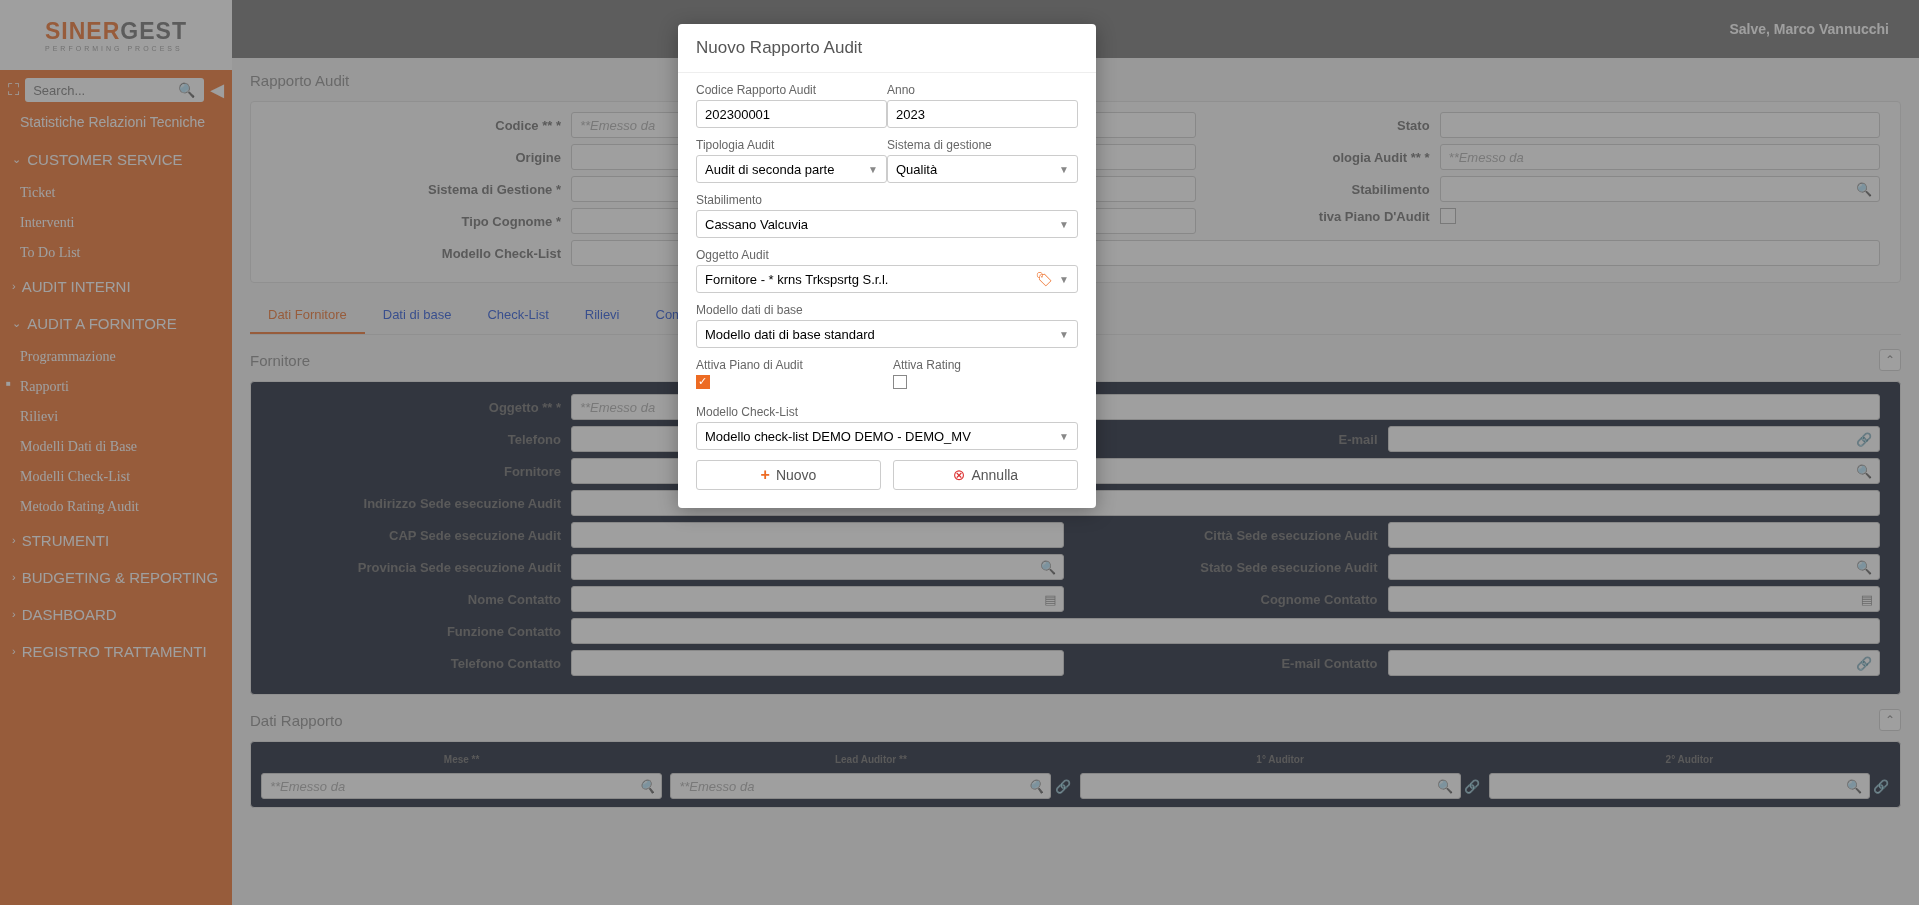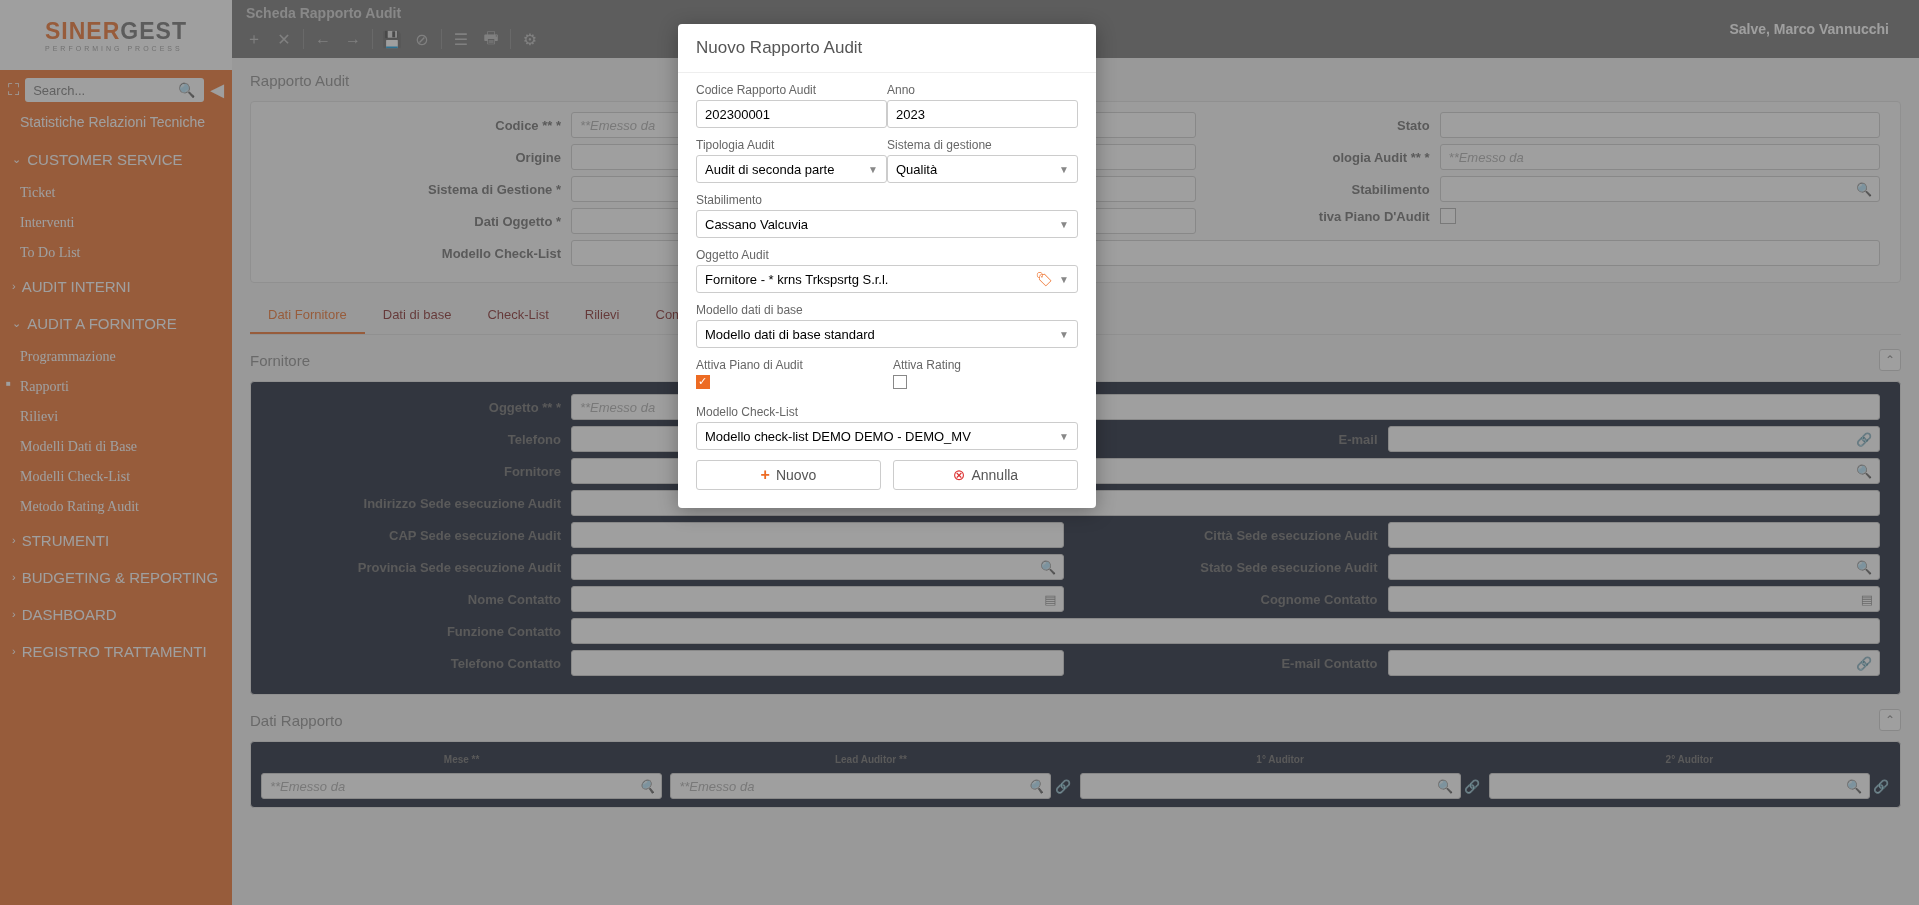--- a/index.html
+++ b/index.html
@@ -48,21 +48,21 @@
 .form-row { display: flex; align-items: flex-start; margin-bottom: 6px; gap: 24px; }
 .form-row .field { display: flex; align-items: center; flex: 1; }
 .field-label { width: 300px; text-align: right; padding-right: 10px; font-size: 13px; color: #666; font-weight: bold; }
 .field-input { flex: 1; height: 26px; border: 1px solid #ccc; background: #fff; padding: 0 8px; font-size: 13px; color: #777; border-radius: 3px; display: flex; align-items: center; position: relative; }
 .field-input.placeholder { color: #aaa; font-style: italic; }
 .input-icon { position: absolute; right: 6px; color: #888; font-size: 13px; }
 .field-cb { width: 16px; height: 16px; border: 1px solid #aaa; background: #fff; }
 
 
 .tabs { display: flex; border-bottom: 1px solid #ddd; margin-bottom: 14px; }
-.tab { padding: 10px 18px; font-size: 13px; color: #7f1d1d; cursor: pointer; }
+.tab { padding: 10px 18px; font-size: 13px; color: #1d4ed8; cursor: pointer; }
 .tab.active { color: #ed6b23; border-bottom: 2px solid #ed6b23; }
 
 .section-header { color: #888; font-size: 15px; margin-bottom: 10px; display: flex; align-items: center; }
 .section-collapse { margin-left: auto; width: 22px; height: 22px; border: 1px solid #ccc; border-radius: 3px; display: flex; align-items: center; justify-content: center; font-size: 12px; color: #888; cursor: pointer; background: #fff; }
 
 .inner-section { border: 1px solid #ddd; background: #0f172a; padding: 12px 20px; border-radius: 4px; margin-bottom: 14px; }
 
 .half-field .field-label { width: 300px; }
 .half-field { display: flex; align-items: center; width: 50%; }
 
@@ -170,38 +170,20 @@
     <div class="nav-section">
       <div class="nav-header">
           <span class="chev">›</span>
           <span>REGISTRO TRATTAMENTI</span>
         </div>
     </div>
   </div>
 
   <div class="main">
     <div class="topbar">
-      <div class="topbar-inner">
-        <div class="topbar-title">Scheda Rapporto Audit</div>
-        <div class="toolbar">
-          <span class="tool-btn">＋</span>
-          <span class="tool-btn">✕</span>
-          <span class="tool-sep"></span>
-          <span class="tool-btn">←</span>
-          <span class="tool-btn">→</span>
-          <span class="tool-sep"></span>
-          <span class="tool-btn">💾</span>
-          <span class="tool-btn">⊘</span>
-          <span class="tool-sep"></span>
-          <span class="tool-btn">☰</span>
-          <span class="tool-btn">🖶</span>
-          <span class="tool-sep"></span>
-          <span class="tool-btn">⚙</span>
-        </div>
-      </div>
       <div class="greeting">Salve, Marco Vannucchi</div>
     </div>
 
     <div class="content">
       <div class="page-title">Rapporto Audit</div>
 
       <div class="form-section">
         <div class="form-row">
           <div class="field" style="flex:1.4">
             <div class="field-label">Codice ** *</div>
@@ -229,21 +211,21 @@
           </div>
           <div class="field">
             <div class="field-label" style="width:220px">Stabilimento</div>
             <div class="field-input">
                 <span class="input-icon">🔍</span>
               </div>
           </div>
         </div>
         <div class="form-row">
           <div class="field" style="flex:1.4">
-            <div class="field-label">Dati Oggetto *</div>
+            <div class="field-label">Tipo Cognome *</div>
             <div class="field-input"></div>
           </div>
           <div class="field">
             <div class="field-label" style="width:220px">tiva Piano D'Audit</div>
             <div style="flex:1">
                 <div class="field-cb"></div>
               </div>
           </div>
         </div>
         <div class="form-row">

